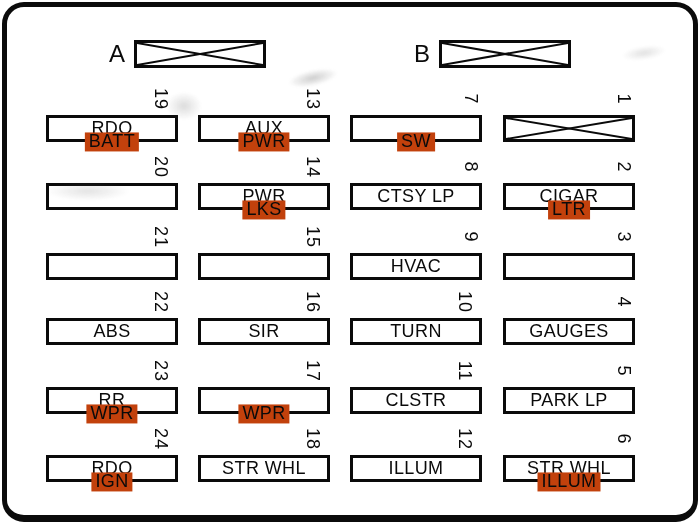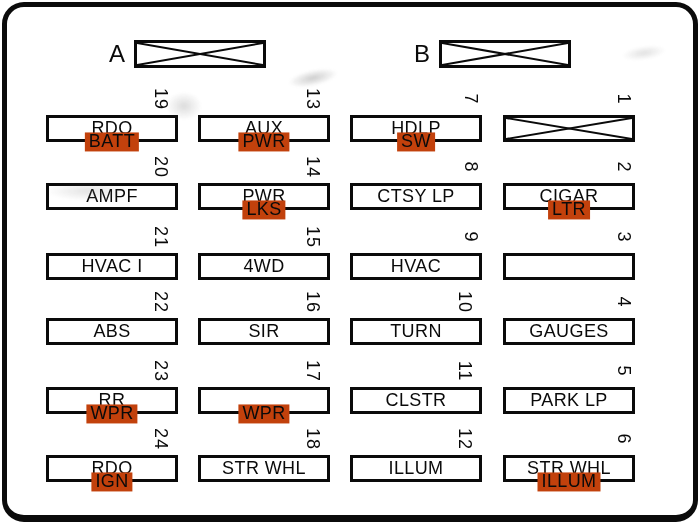--- a/index.html
+++ b/index.html
@@ -79,26 +79,24 @@
     </div>
   </div>
 
   <div class="fuse c1 r1">
     <span class="num">19</span>
     <span class="line1">RDO</span>
     <span class="line2">BATT</span>
   </div>
   <div class="fuse c1 r2">
     <span class="num">20</span>
-    <span class="line1">AMPF</span>
 
   </div>
   <div class="fuse c1 r3">
     <span class="num">21</span>
-    <span class="line1">HVAC I</span>
 
   </div>
   <div class="fuse c1 r4">
     <span class="num">22</span>
     <span class="line1">ABS</span>
 
   </div>
   <div class="fuse c1 r5">
     <span class="num">23</span>
     <span class="line1">RR</span>
@@ -115,40 +113,38 @@
     <span class="line1">AUX</span>
     <span class="line2">PWR</span>
   </div>
   <div class="fuse c2 r2">
     <span class="num">14</span>
     <span class="line1">PWR</span>
     <span class="line2">LKS</span>
   </div>
   <div class="fuse c2 r3">
     <span class="num">15</span>
-    <span class="line1">4WD</span>
 
   </div>
   <div class="fuse c2 r4">
     <span class="num">16</span>
     <span class="line1">SIR</span>
 
   </div>
   <div class="fuse c2 r5">
     <span class="num">17</span>
     <span class="line2">WPR</span>
   </div>
   <div class="fuse c2 r6">
     <span class="num">18</span>
     <span class="line1">STR WHL</span>
   </div>
 
   <div class="fuse c3 r1">
     <span class="num">7</span>
-    <span class="line1">HDLP</span>
     <span class="line2">SW</span>
   </div>
   <div class="fuse c3 r2">
     <span class="num">8</span>
     <span class="line1">CTSY LP</span>
 
   </div>
   <div class="fuse c3 r3">
     <span class="num">9</span>
     <span class="line1">HVAC</span>

